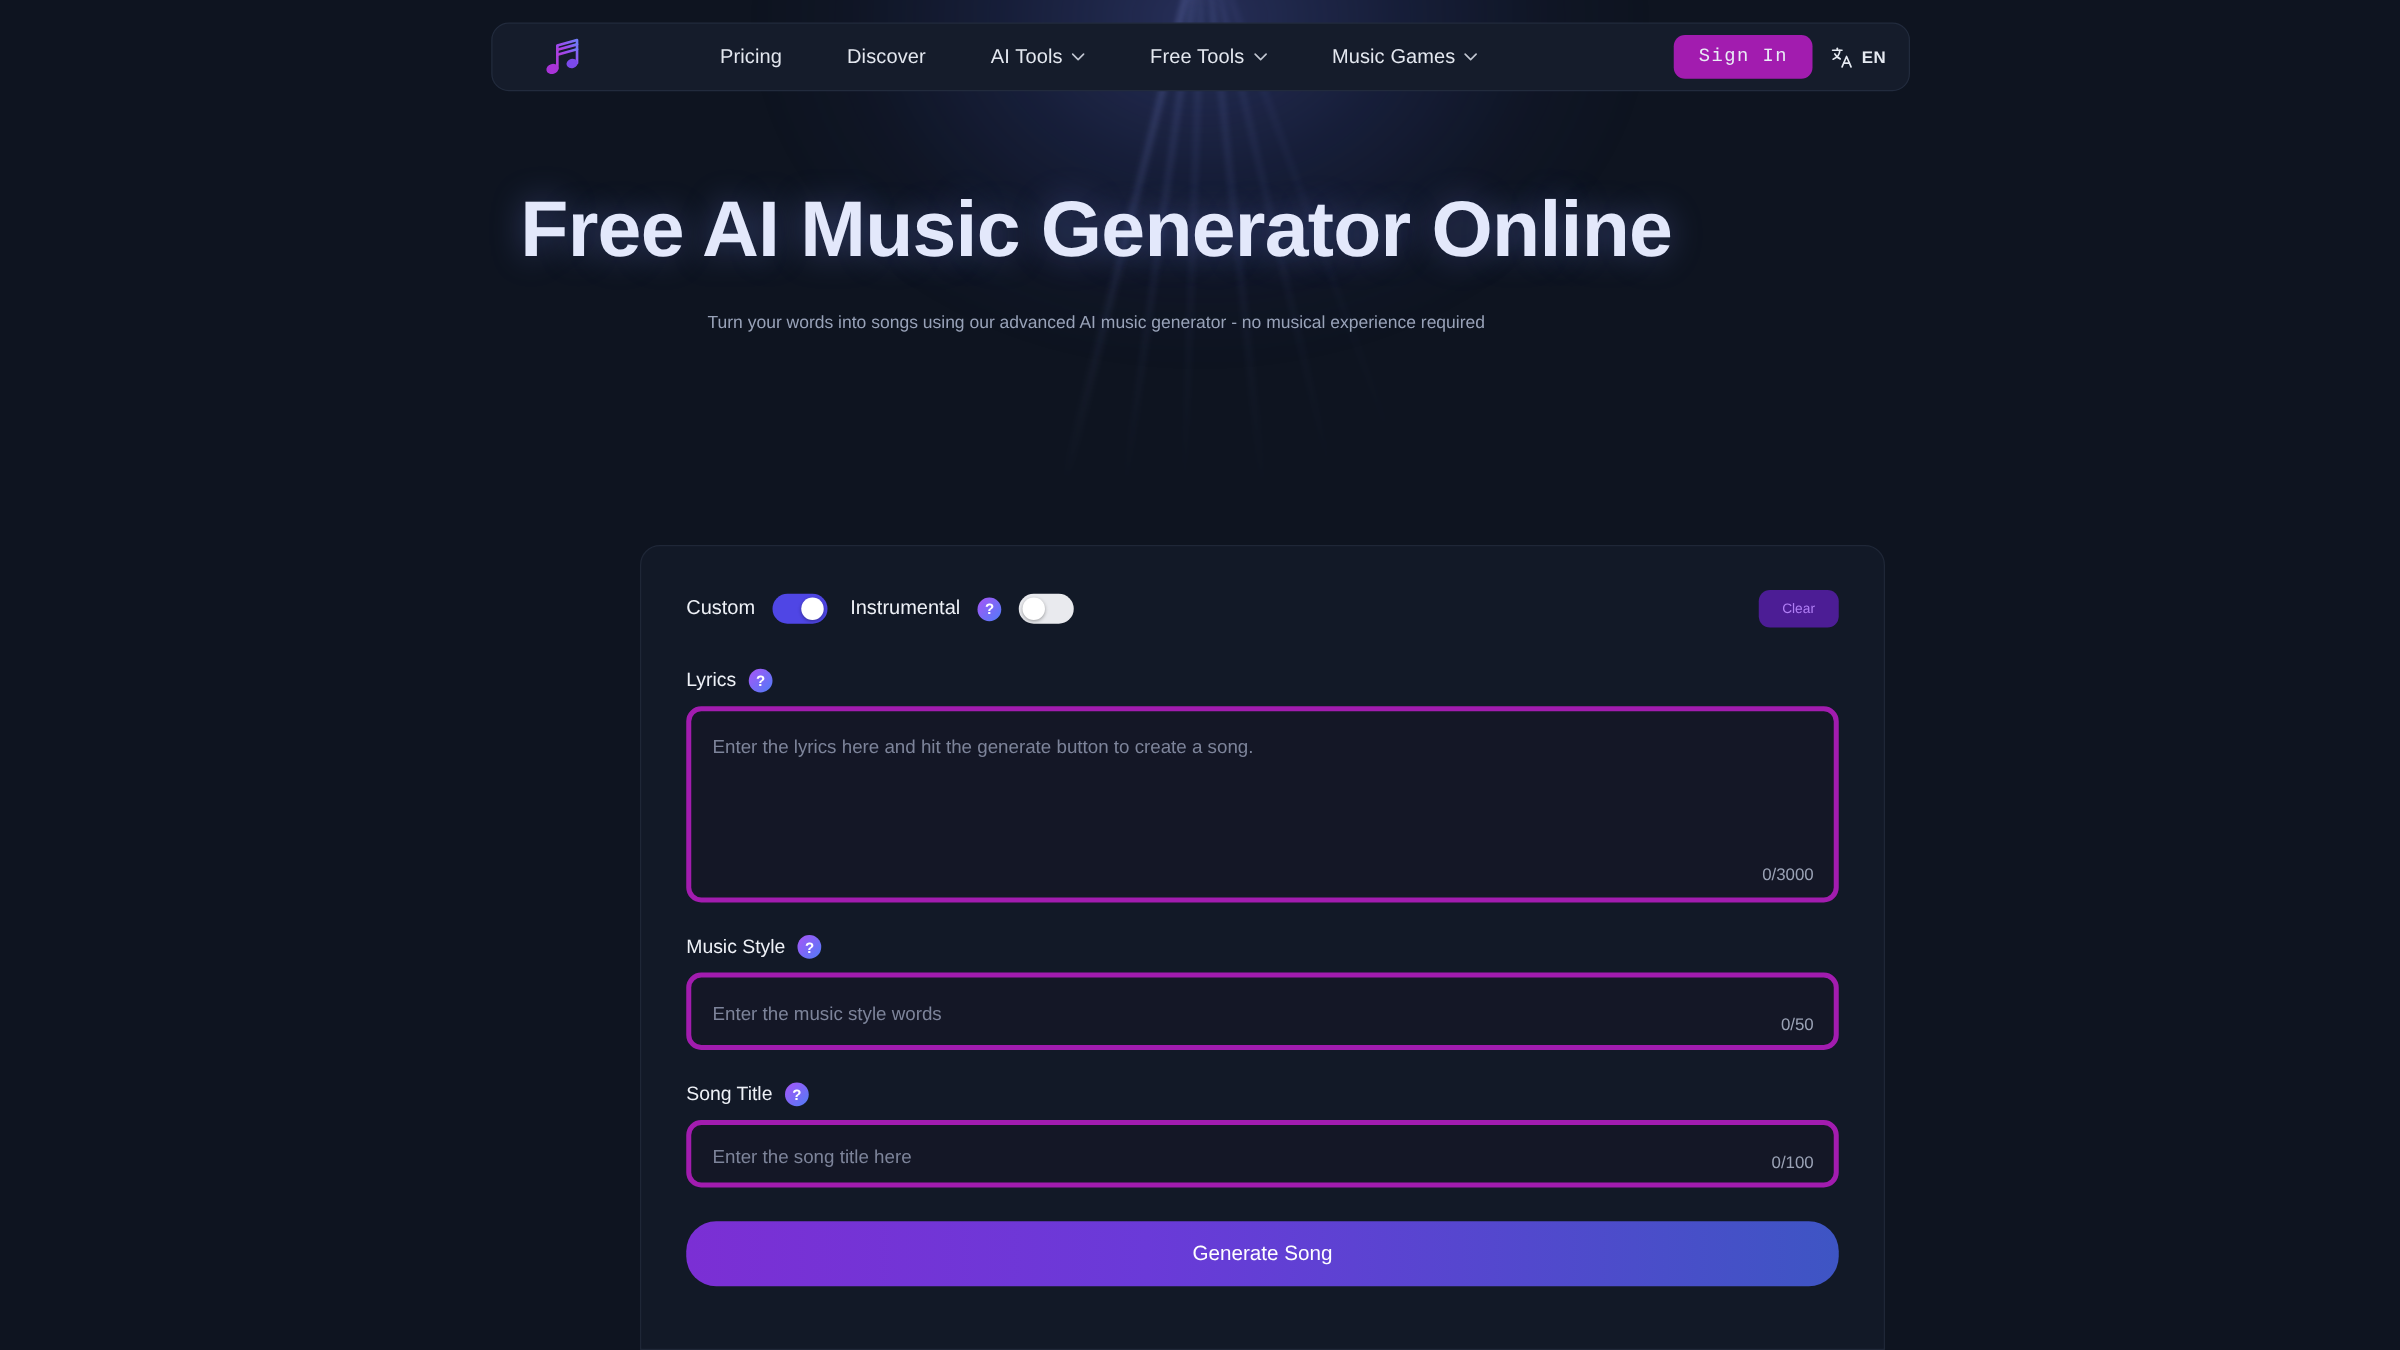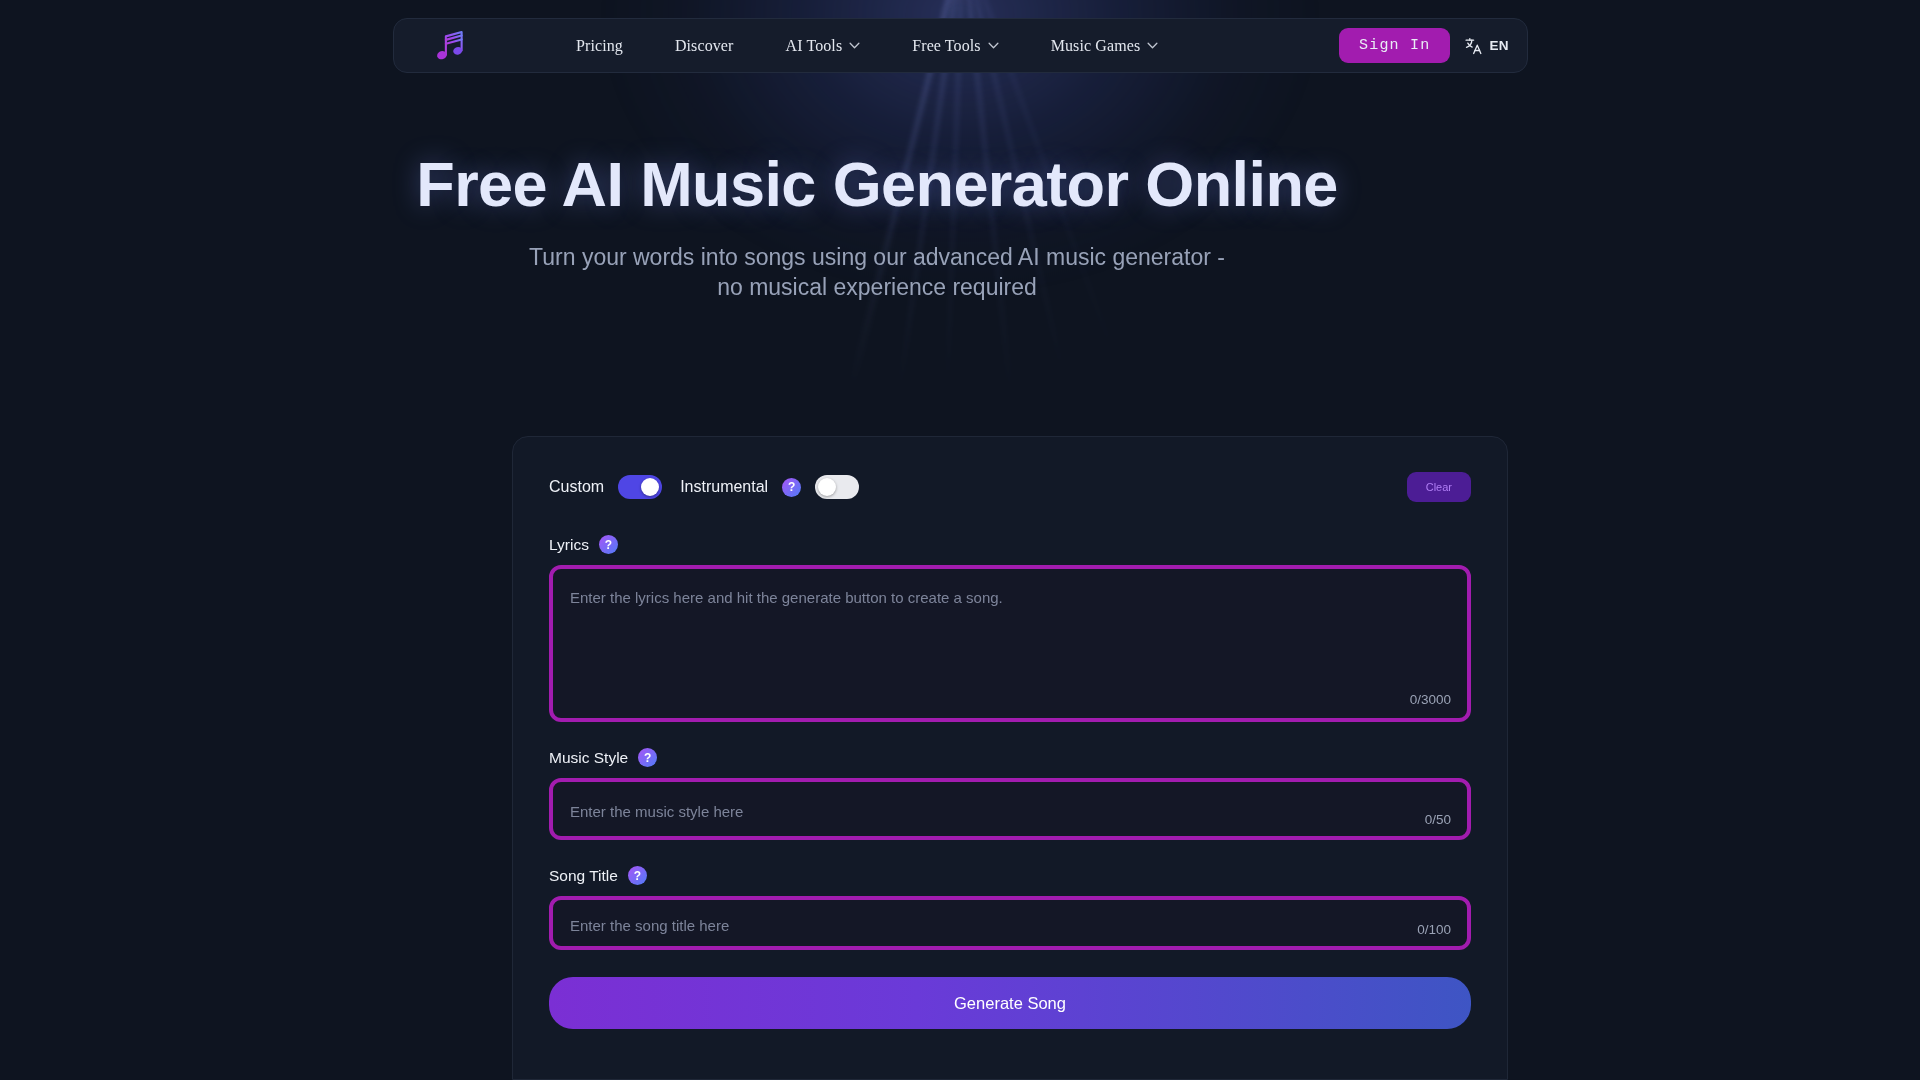--- a/index.html
+++ b/index.html
@@ -50,21 +50,21 @@
   }
   .logo-note { width:42px; height:42px; display:block; }
 
   .nav-links {
     display:flex; align-items:center; gap:0px; flex:1;
     margin-left:52px;
   }
   .nav-item {
     display:flex; align-items:center; gap:7px;
     color:#e3e7ef; font-size:16px; letter-spacing:0.1px;
-    padding:8px 26px; cursor:pointer; white-space:nowrap;font-family:Liberation Serif, serif;
+    padding:8px 26px; cursor:pointer; white-space:nowrap;
   }
   .chev { width:11px; height:7px; display:block; opacity:.85; }
 
   .nav-right { display:flex; align-items:center; gap:14px; margin-right:14px; }
   .signin {
     background:#a21caf; color:#e9edf5;
     font-family:"Liberation Mono", monospace; font-size:15px; letter-spacing:1.2px;
     border:none; border-radius:9px; padding:9px 20px; cursor:pointer;
   }
   .lang { display:flex; align-items:center; gap:5px; cursor:pointer; padding-right:4px;}
@@ -74,21 +74,21 @@
   
   .hero { position:absolute; left:0; top:0; width:1754px; text-align:center; z-index:4; }
   .hero h1 {
     margin-top:148px;
     font-size:63px; font-weight:bold; letter-spacing:-0.6px;
     color:#e3e8fb;
     text-shadow:0 0 26px rgba(130,150,255,0.35);
   }
   .hero p {
     margin:22px auto 0; width:700px;
-    font-size:23px; line-height:30px; color:#98a2b8;
+    font-size:14px; line-height:30px; color:#98a2b8;
   }
 
   
   .card {
     position:absolute; left:512px; top:436px;
     width:996px; min-height:644px;
     background:#121927;
     border:1px solid #1f2737;
     border-top-left-radius:16px; border-top-right-radius:16px;
     padding:28px 36px 0 36px;
@@ -269,21 +269,21 @@
       <span class="counter">0/3000</span>
     </div>
   </div>
 
   <div class="field">
     <div class="field-label">
       <span>Music Style</span>
       <span class="qmark">?</span>
     </div>
     <div class="box short">
-      <span class="ph">Enter the music style here</span>
+      <span class="ph">Enter the music style words</span>
       <span class="counter">0/50</span>
     </div>
   </div>
 
   <div class="field">
     <div class="field-label">
       <span>Song Title</span>
       <span class="qmark">?</span>
     </div>
     <div class="box tiny">

